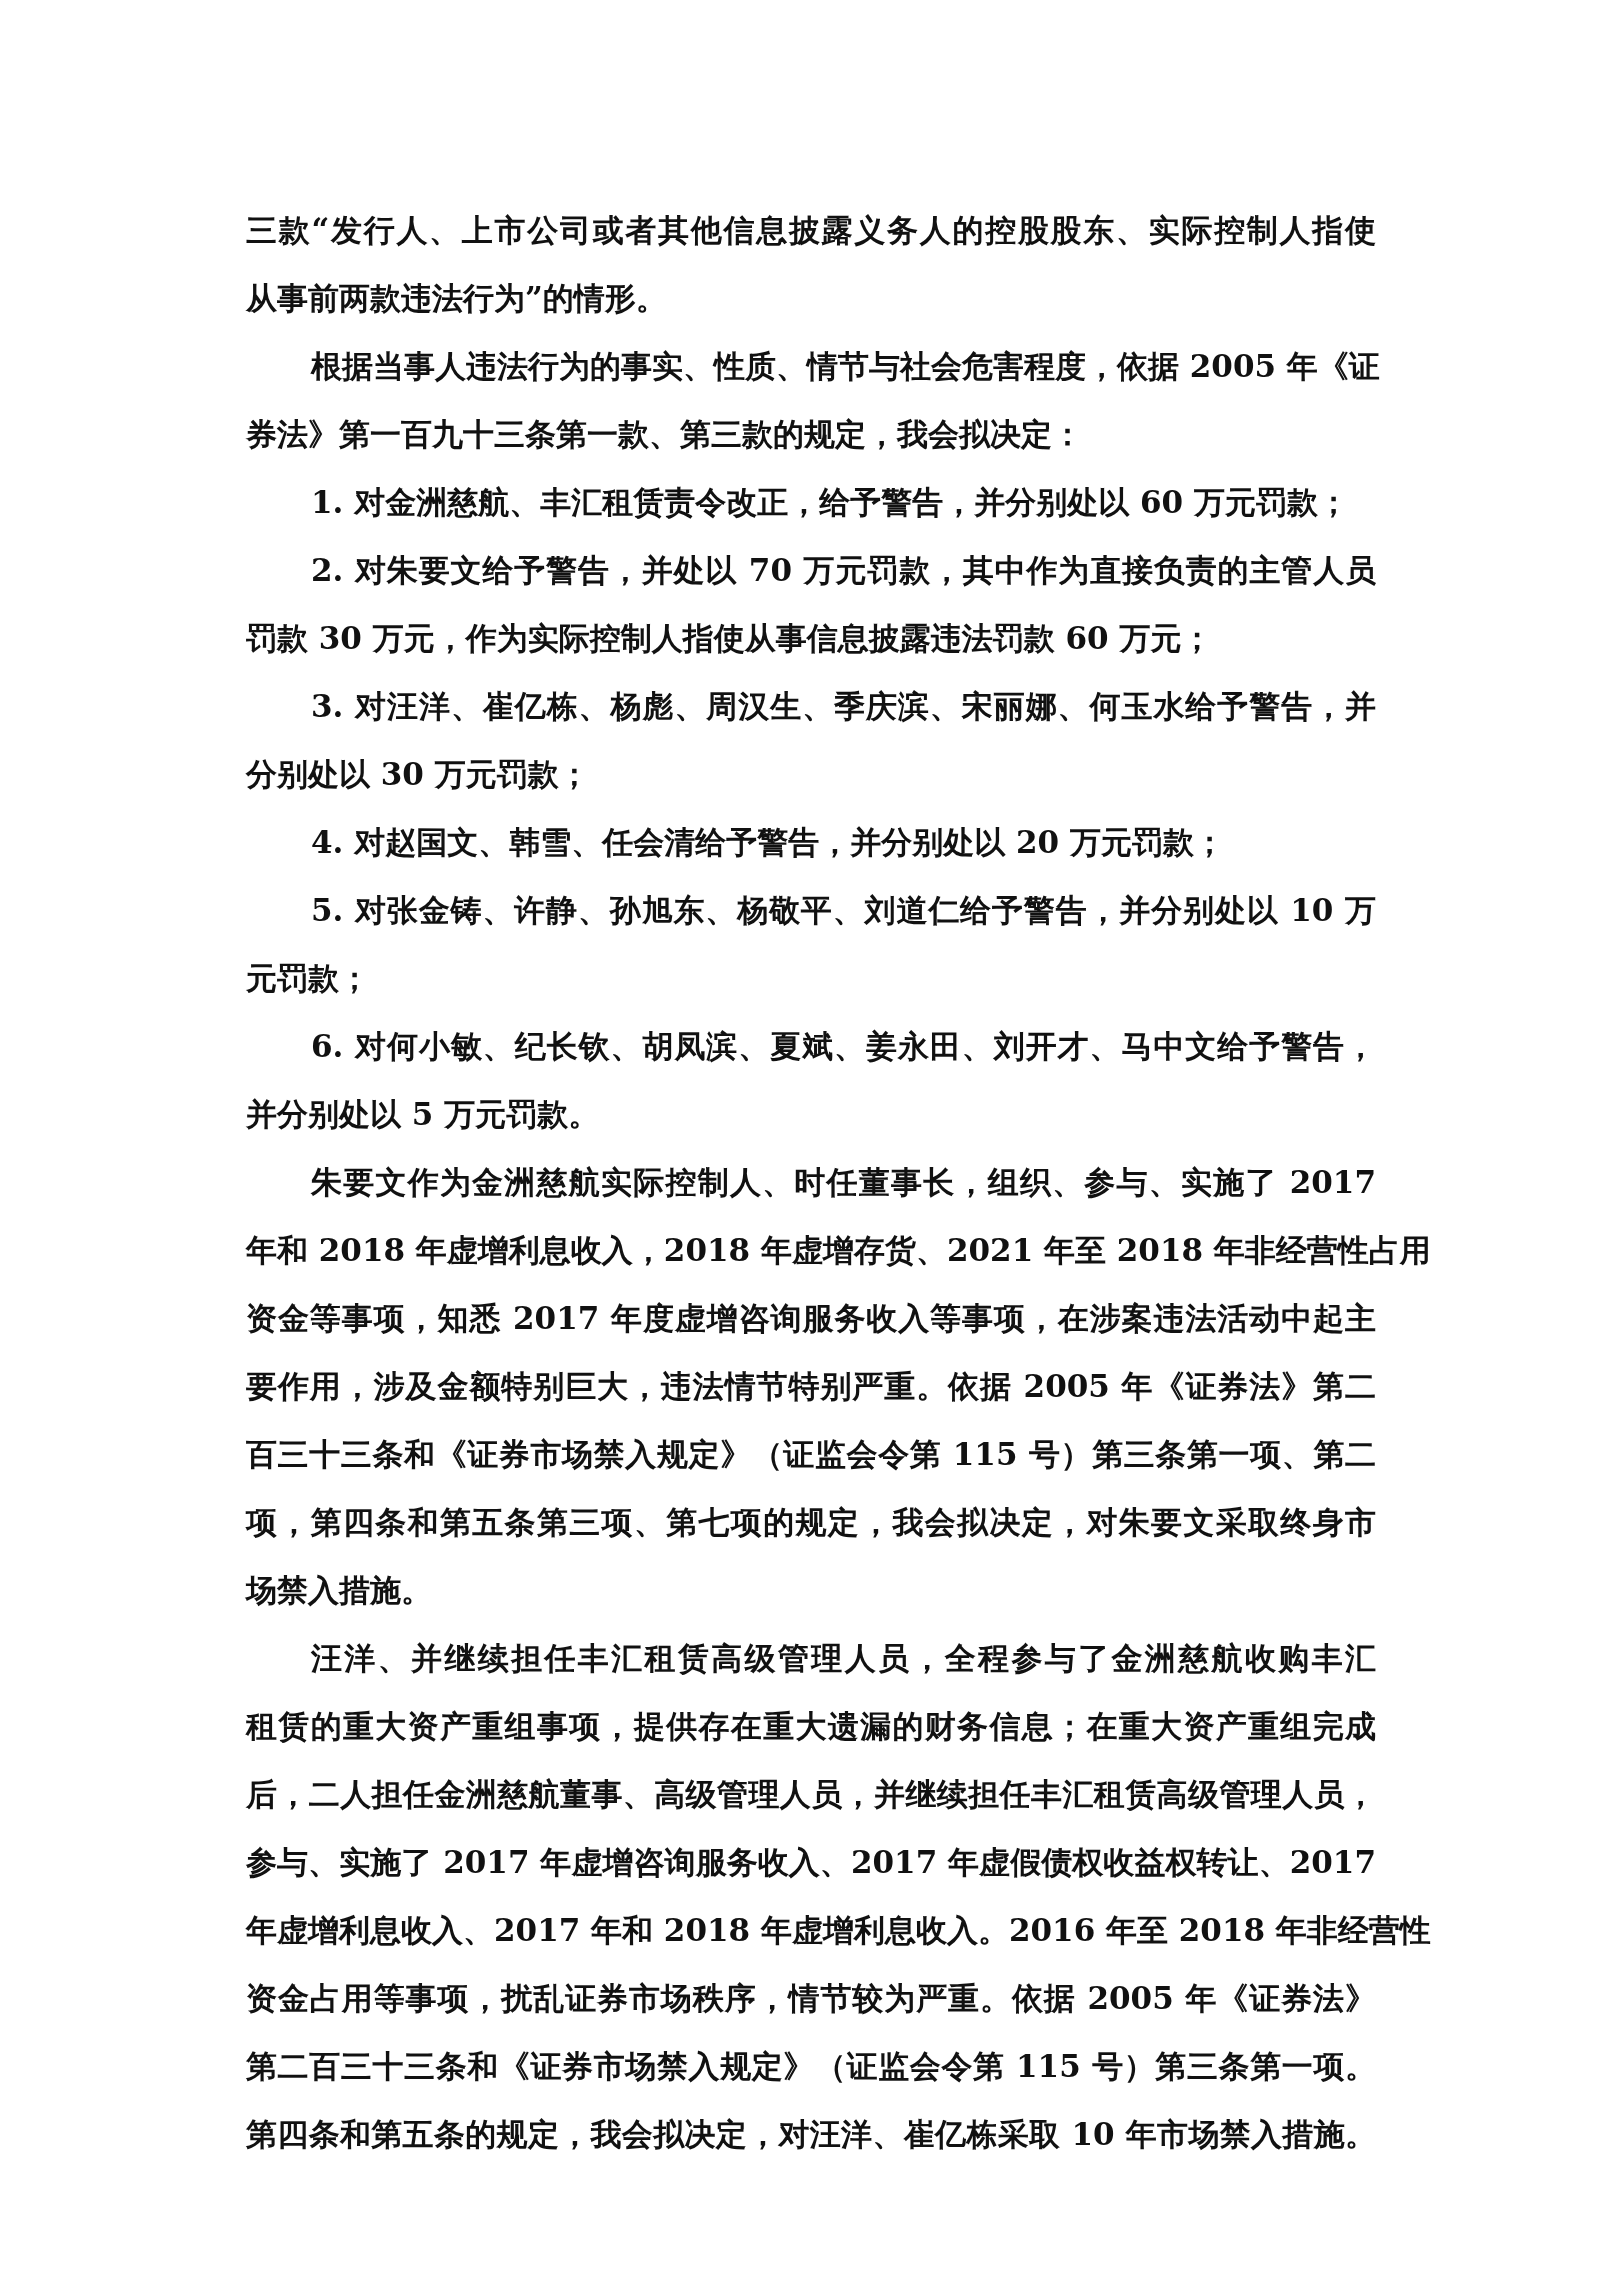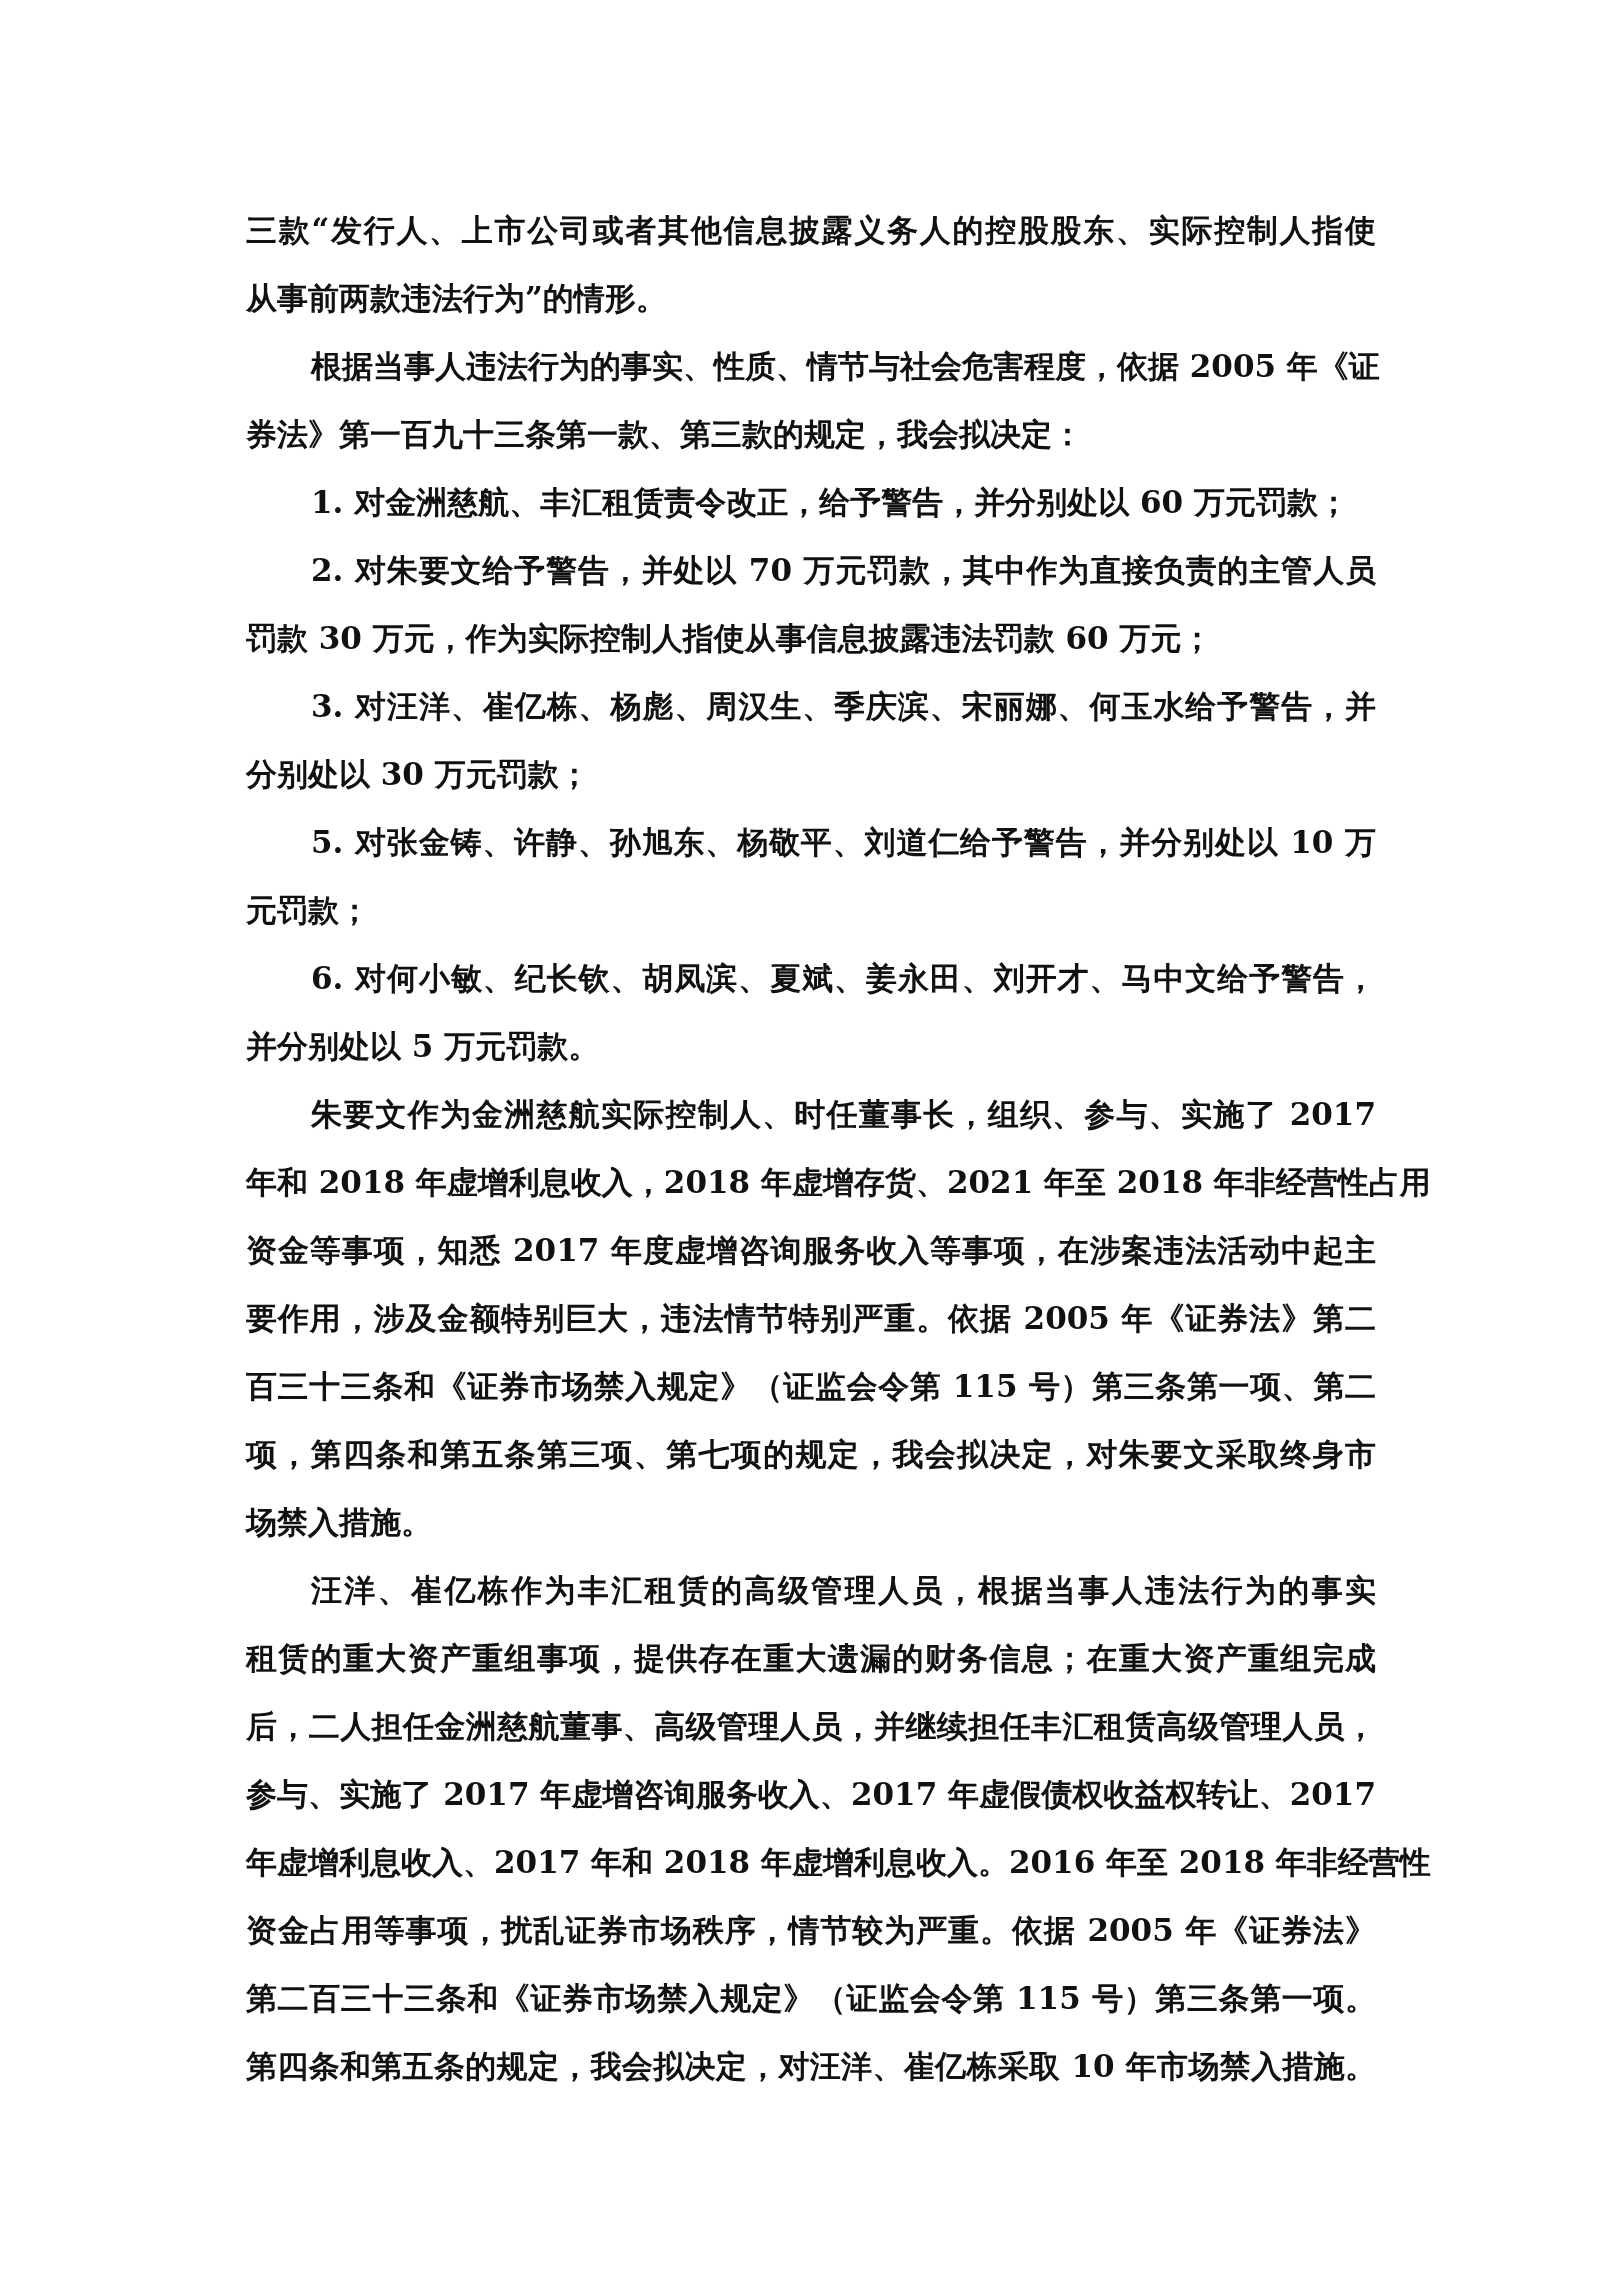--- a/index.html
+++ b/index.html
@@ -70,20 +70,23 @@
     <div>
       <span class="line indent">2. 对朱要文给予警告，并处以 70 万元罚款，其中作为直接负责的主管人员</span>
       <span class="line last">罚款 30 万元，作为实际控制人指使从事信息披露违法罚款 60 万元；</span>
     </div>
 
     <div>
       <span class="line indent">3. 对汪洋、崔亿栋、杨彪、周汉生、季庆滨、宋丽娜、何玉水给予警告，并</span>
       <span class="line last">分别处以 30 万元罚款；</span>
     </div>
 
+    <div>
+      <span class="line indent last">4. 对赵国文、韩雪、任会清给予警告，并分别处以 20 万元罚款；</span>
+    </div>
 
     <div>
       <span class="line indent">5. 对张金铸、许静、孙旭东、杨敬平、刘道仁给予警告，并分别处以 10 万</span>
       <span class="line last">元罚款；</span>
     </div>
 
     <div>
       <span class="line indent">6. 对何小敏、纪长钦、胡凤滨、夏斌、姜永田、刘开才、马中文给予警告，</span>
       <span class="line last">并分别处以 5 万元罚款。</span>
     </div>
@@ -92,21 +95,21 @@
       <span class="line indent">朱要文作为金洲慈航实际控制人、时任董事长，组织、参与、实施了 2017</span>
       <span class="line">年和 2018 年虚增利息收入，2018 年虚增存货、2021 年至 2018 年非经营性占用</span>
       <span class="line">资金等事项，知悉 2017 年度虚增咨询服务收入等事项，在涉案违法活动中起主</span>
       <span class="line">要作用，涉及金额特别巨大，违法情节特别严重。依据 2005 年《证券法》第二</span>
       <span class="line">百三十三条和《证券市场禁入规定》（证监会令第 115 号）第三条第一项、第二</span>
       <span class="line">项，第四条和第五条第三项、第七项的规定，我会拟决定，对朱要文采取终身市</span>
       <span class="line last">场禁入措施。</span>
     </div>
 
     <div>
-      <span class="line indent">汪洋、崔亿栋作为丰汇租赁的高级管理人员，根据当事人违法行为的事实</span>
+      <span class="line indent">汪洋、并继续担任丰汇租赁高级管理人员，全程参与了金洲慈航收购丰汇</span>
       <span class="line">租赁的重大资产重组事项，提供存在重大遗漏的财务信息；在重大资产重组完成</span>
       <span class="line">后，二人担任金洲慈航董事、高级管理人员，并继续担任丰汇租赁高级管理人员，</span>
       <span class="line">参与、实施了 2017 年虚增咨询服务收入、2017 年虚假债权收益权转让、2017</span>
       <span class="line">年虚增利息收入、2017 年和 2018 年虚增利息收入。2016 年至 2018 年非经营性</span>
       <span class="line">资金占用等事项，扰乱证券市场秩序，情节较为严重。依据 2005 年《证券法》</span>
       <span class="line">第二百三十三条和《证券市场禁入规定》（证监会令第 115 号）第三条第一项。</span>
       <span class="line">第四条和第五条的规定，我会拟决定，对汪洋、崔亿栋采取 10 年市场禁入措施。</span>
     </div>
 
   </div>

